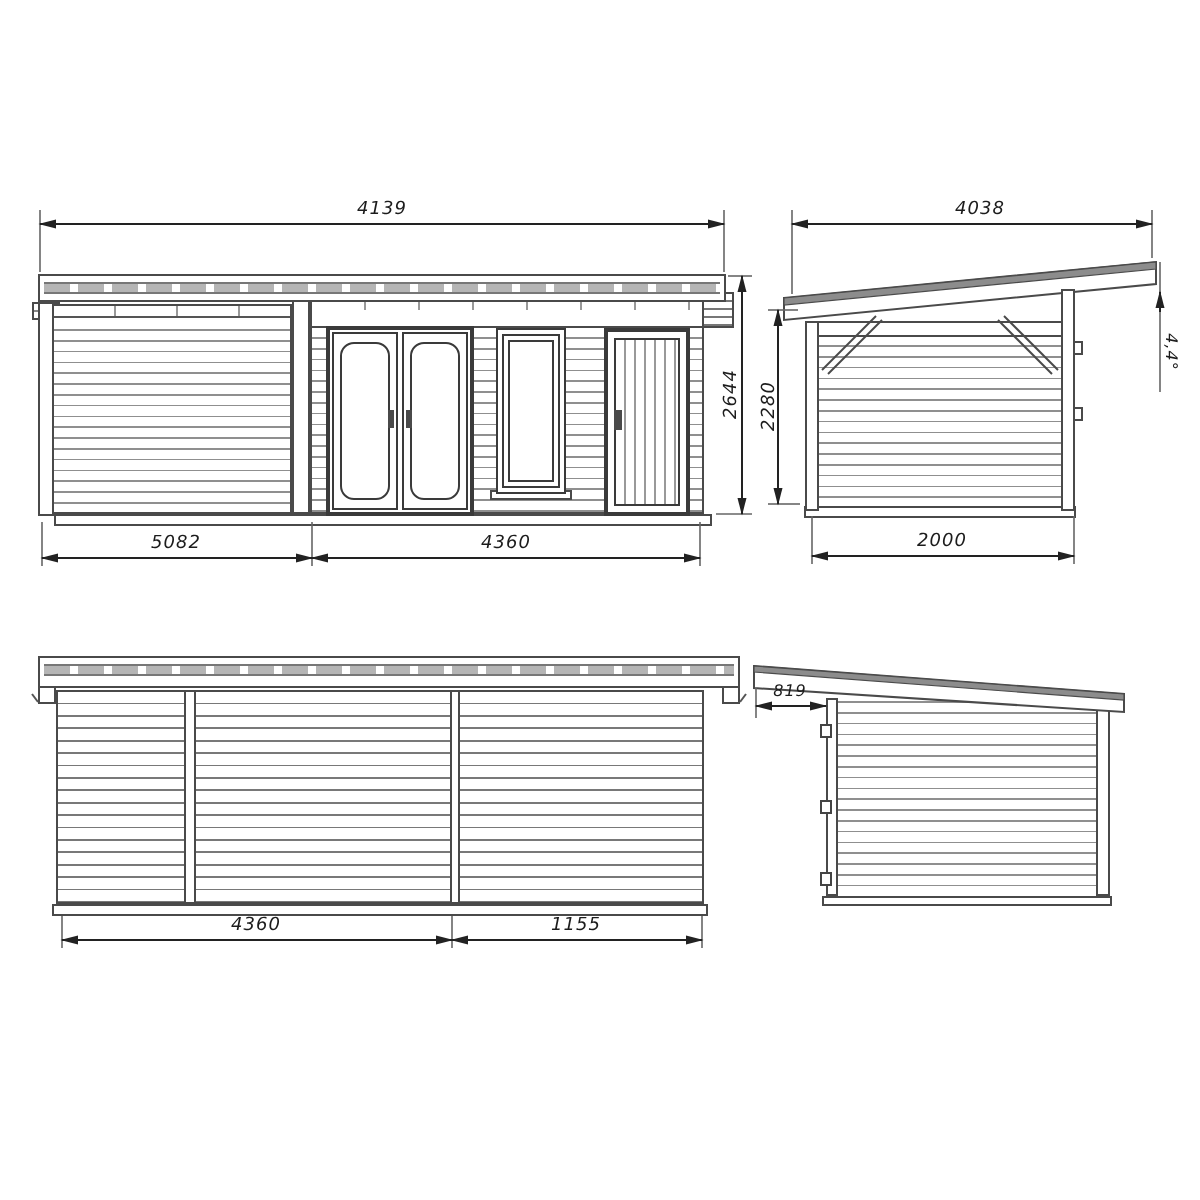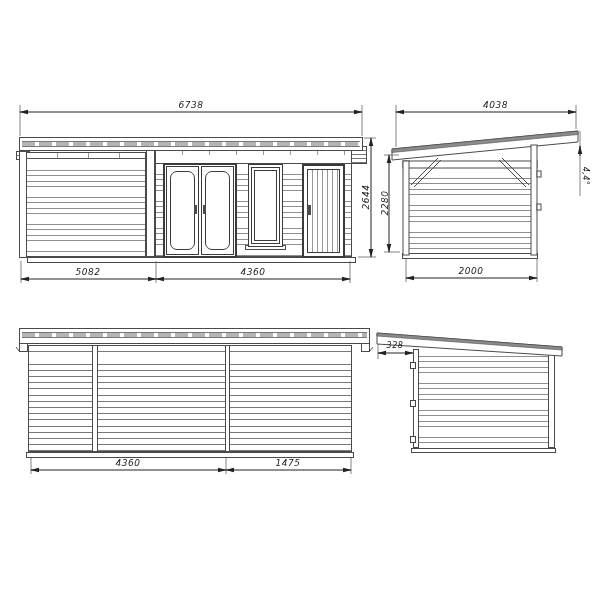--- a/index.html
+++ b/index.html
@@ -187,28 +187,28 @@
     <g stroke="#222" stroke-width="1" fill="none">
       <path d="M378,353 H413" marker-start="url(#arr)" marker-end="url(#arr)"></path>
     </g>
 
     <g stroke="#555" stroke-width="1" fill="none">
       <path d="M16,347 L19,351"></path>
         <path d="M373,347 L370,351"></path>
     </g>
   </svg>
 
-  <span class="dim" style="left:161px;top:100px;">6738</span>
+  <span class="dim" style="left:161px;top:100px;">4139</span>
   <span class="dim" style="left:58px;top:267px;">5082</span>
   <span class="dim" style="left:223px;top:267px;">4360</span>
   <span class="dim rotccw" style="left:336px;top:192px;">2644</span>
 
-  <span class="dim" style="left:448px;top:100px;text-align:right;">4038</span>
+  <span class="dim" style="left:460px;top:100px;">4038</span>
   <span class="dim rotccw" style="left:355px;top:198px;">2280</span>
   <span class="dim" style="left:441px;top:266px;">2000</span>
   <span class="dim rotcw" style="left:555px;top:171px;font-size:8px;">4,4°</span>
 
   <span class="dim" style="left:98px;top:458px;">4360</span>
-  <span class="dim" style="left:258px;top:458px;">1475</span>
-
-  <span class="dim" style="left:365px;top:341px;font-size:8px;">328</span>
+  <span class="dim" style="left:258px;top:458px;">1155</span>
+
+  <span class="dim" style="left:365px;top:341px;font-size:8px;">819</span>
 
 </div>
 
 </body></html>

